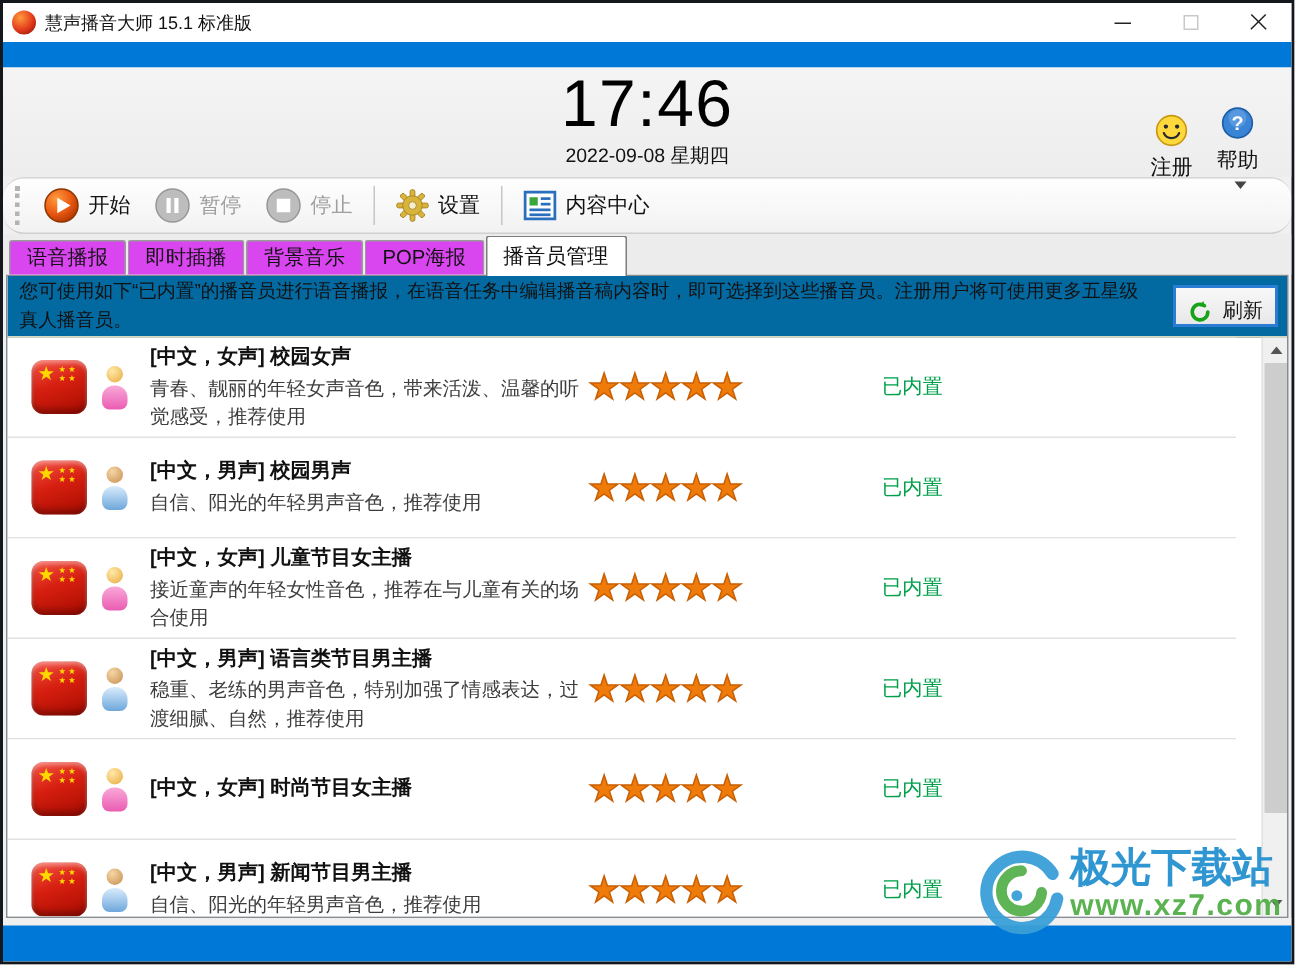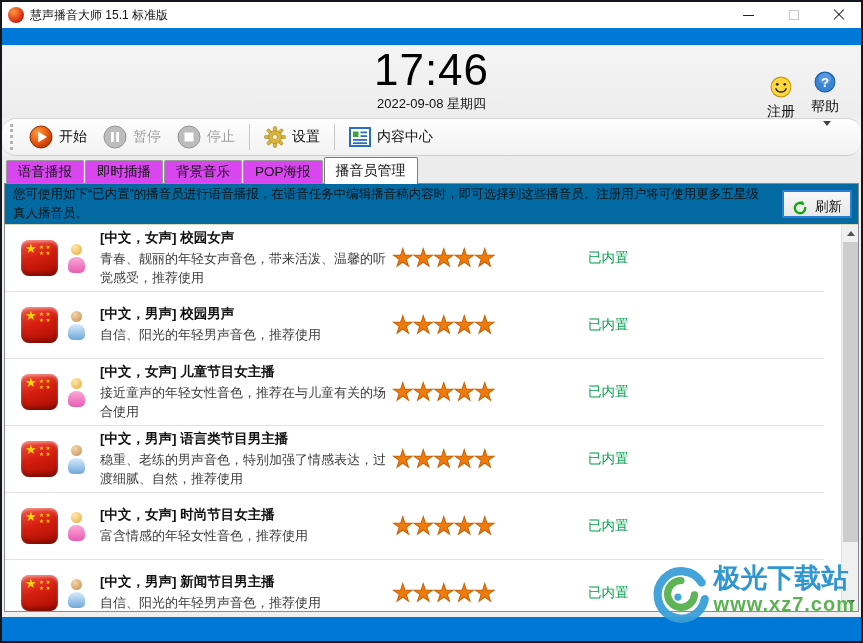--- a/index.html
+++ b/index.html
@@ -279,21 +279,20 @@
       <div class="adesc">稳重、老练的男声音色，特别加强了情感表达，过渡细腻、自然，推荐使用</div>
     </div>
     <div class="stars">★★★★★</div>
     <div class="astatus">已内置</div>
   </div>
         <div class="row">
     <span class="flag"></span>
     <span class="person female"></span>
     <div class="atext">
       <div class="atitle">[中文，女声] 时尚节目女主播</div>
-      <div class="adesc">富含情感的年轻女性音色，推荐使用</div>
     </div>
     <div class="stars">★★★★★</div>
     <div class="astatus">已内置</div>
   </div>
         <div class="row">
     <span class="flag"></span>
     <span class="person male"></span>
     <div class="atext">
       <div class="atitle">[中文，男声] 新闻节目男主播</div>
       <div class="adesc">自信、阳光的年轻男声音色，推荐使用</div>

